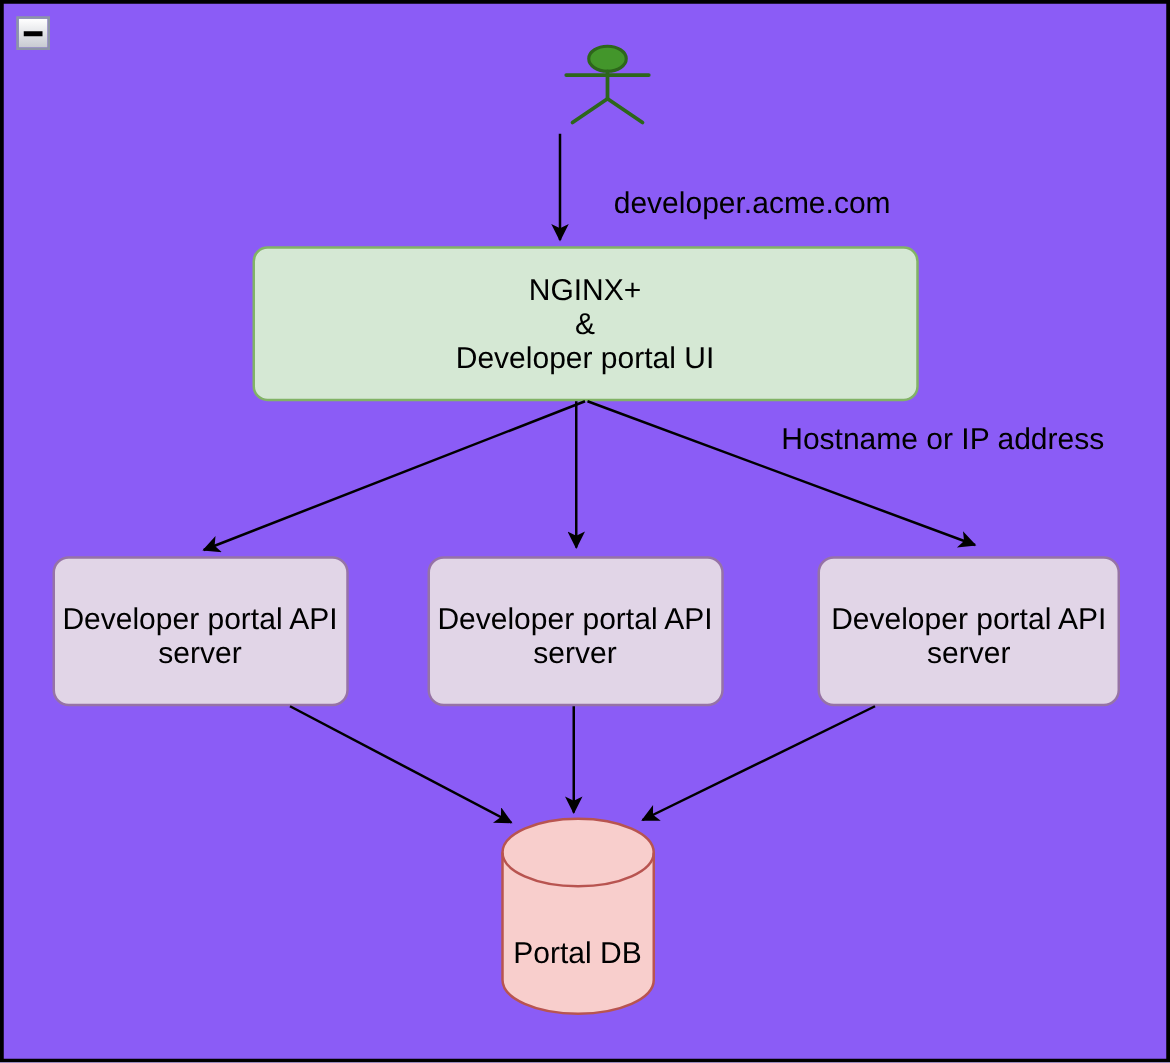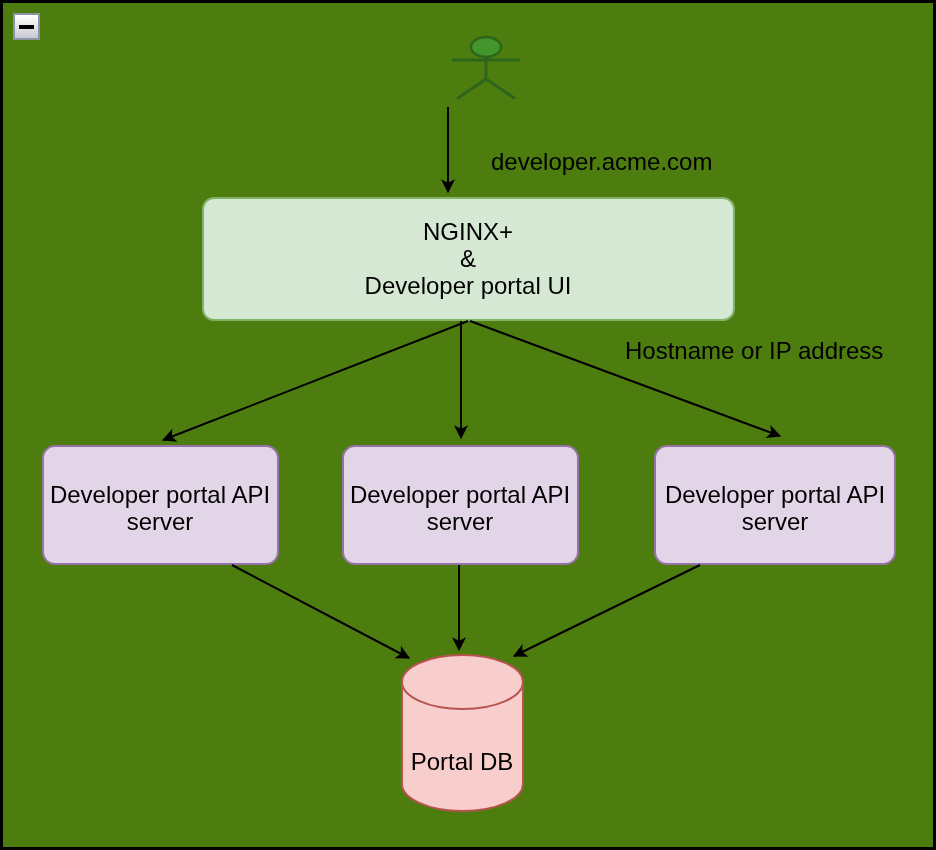--- a/index.html
+++ b/index.html
@@ -7,21 +7,21 @@
     padding: 0;
     background: #ffffff;
     font-family: "Liberation Sans", sans-serif;
   }
   .canvas {
     position: relative;
     width: 936px;
     height: 850px;
     box-sizing: border-box;
     border: 3px solid #000000;
-    background: #4d7c0f;
+    background: #8b5cf6;
     overflow: hidden;
   }
   .collapse-btn {
     position: absolute;
     top: 10px;
     left: 10px;
     width: 27px;
     height: 27px;
     box-sizing: border-box;
     border: 2px solid #8c95a6;

